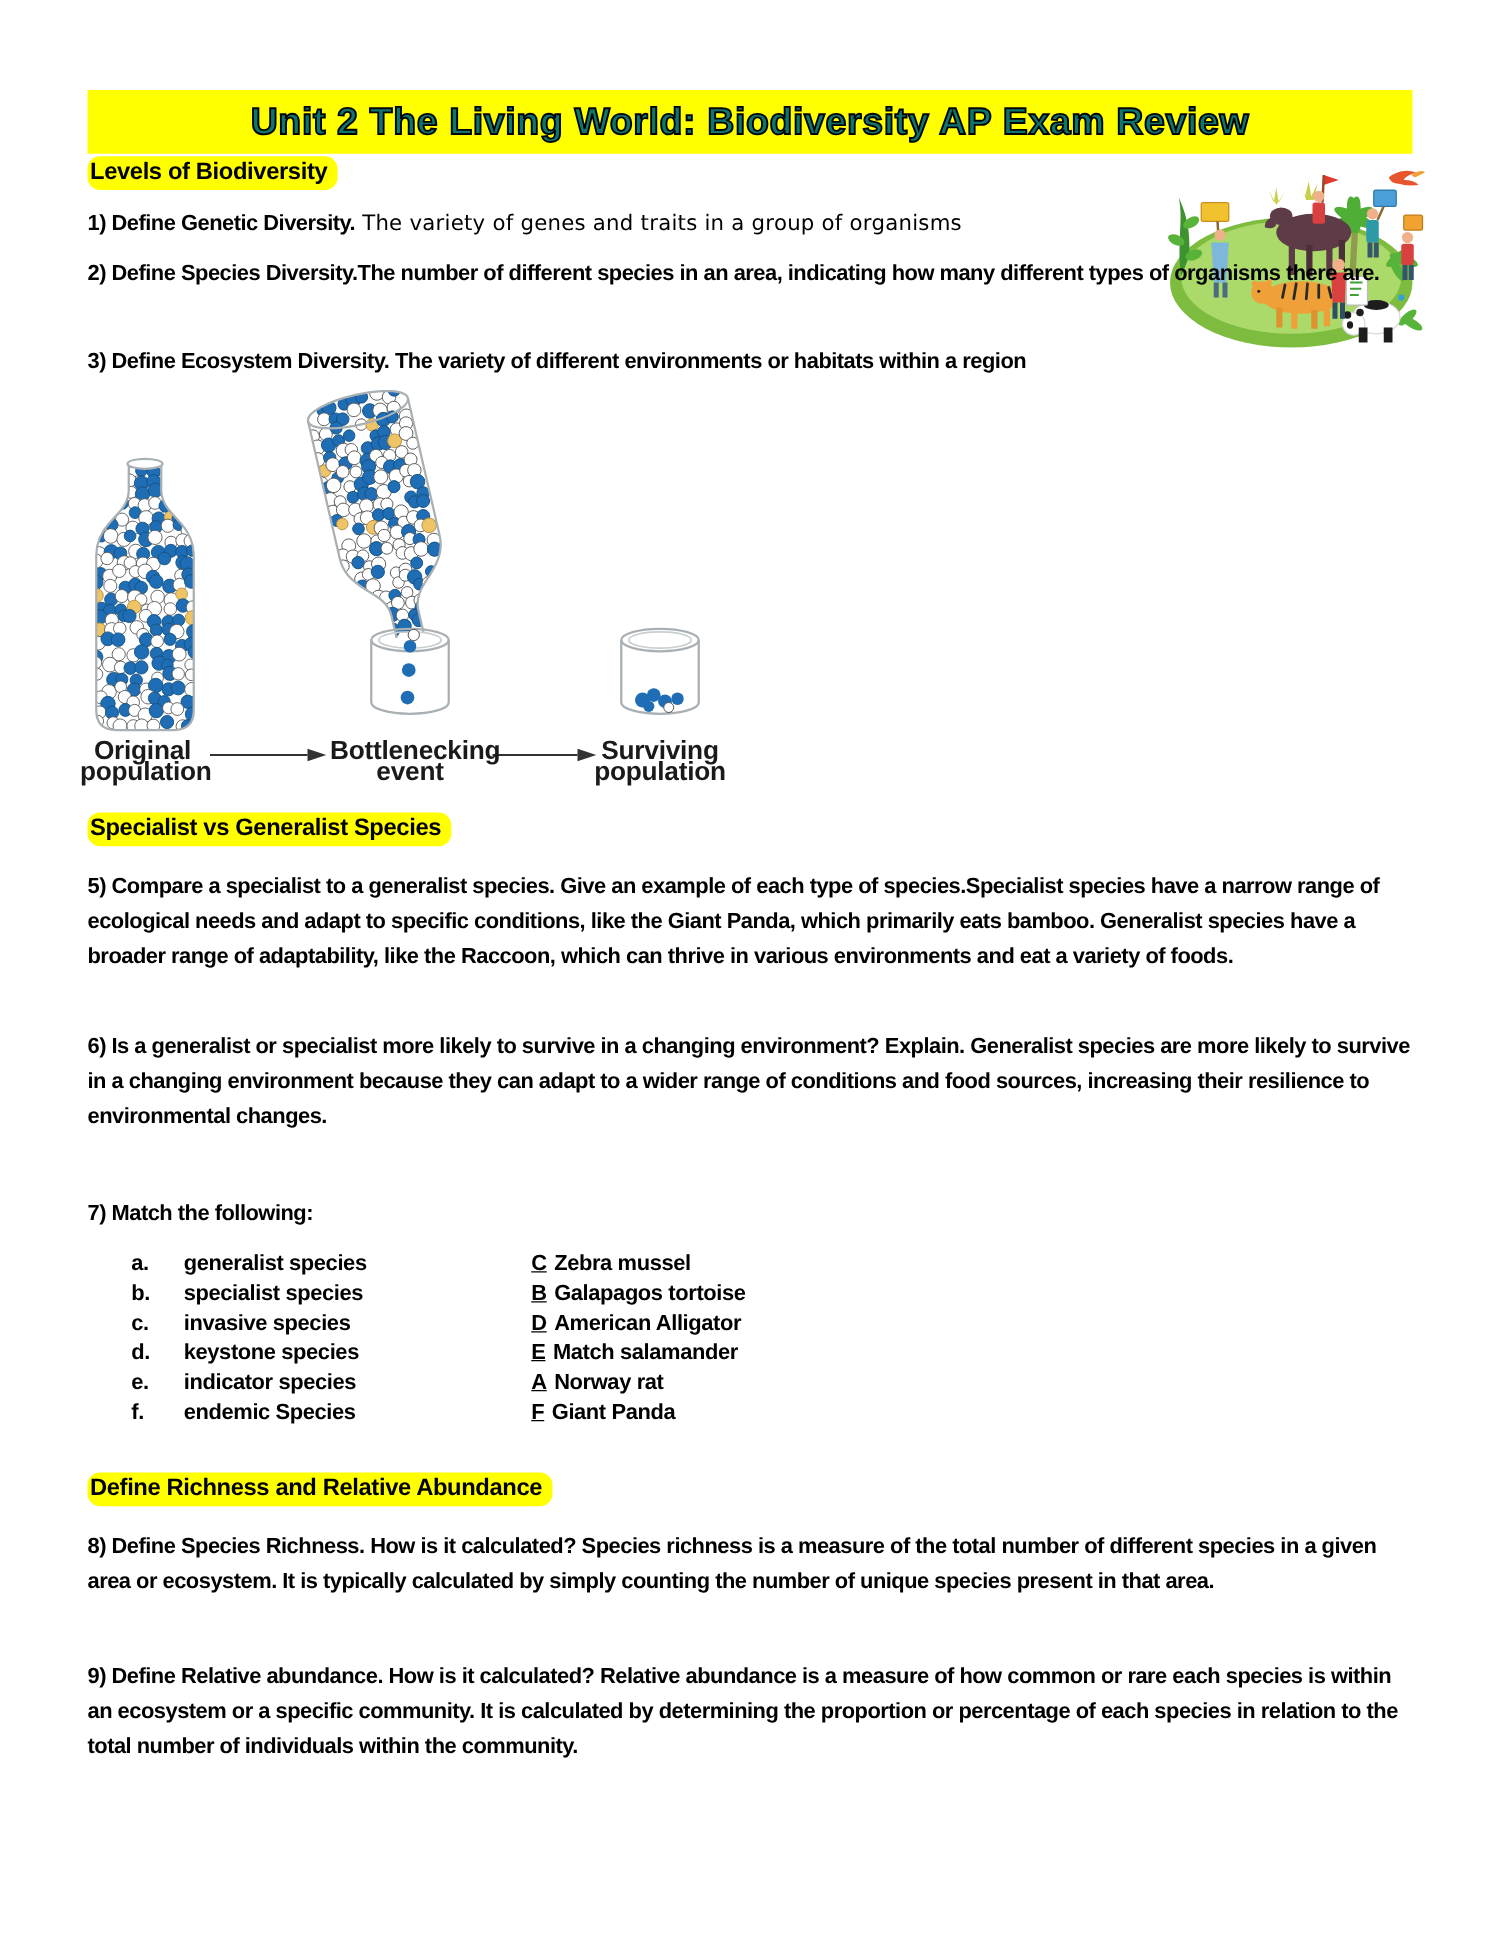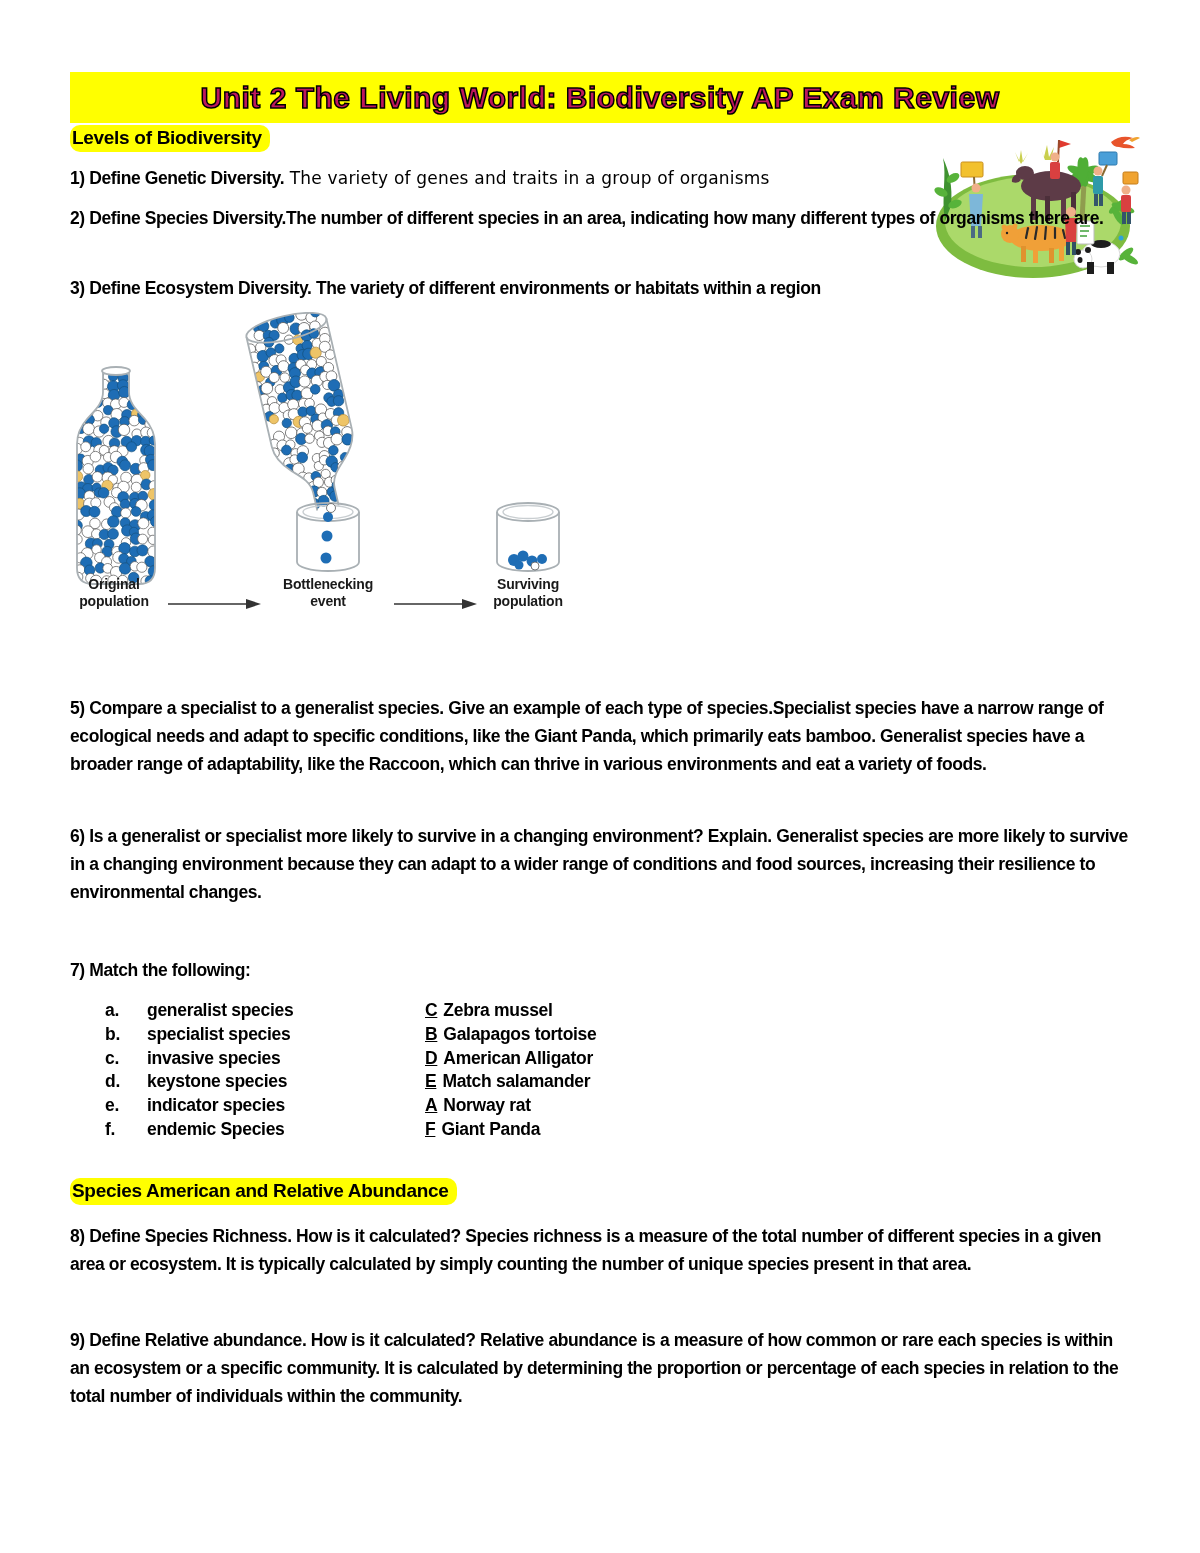--- a/index.html
+++ b/index.html
@@ -5,21 +5,21 @@
   html,body{margin:0;padding:0;background:#ffffff;}
   .doc{
     position:relative;width:1200px;height:1553px;background:#ffffff;overflow:hidden;
     font-family:"Liberation Sans",sans-serif;color:#000;
   }
   .banner{
     position:absolute;left:70px;top:72px;width:1060px;height:51px;
     background:#FFFF00;display:flex;align-items:center;justify-content:center;
   }
   .banner .title{
-    font-size:30px;font-weight:bold;color:#be185d;letter-spacing:.5px;
+    font-size:30px;font-weight:bold;color:#0f766e;letter-spacing:.5px;
     -webkit-text-stroke:1.5px #000;white-space:nowrap;
   }
   .hl-heading{
     position:absolute;left:70px;
     background:#FFFF00;display:inline-block;
     font-size:19px;font-weight:bold;letter-spacing:-.3px;
     padding:2px 8px 3px 2px;
     border-radius:10px;
   }
   .para{
@@ -27,22 +27,22 @@
     font-size:17.5px;font-weight:bold;line-height:28px;letter-spacing:-.4px;
   }
   .q1-answer{
     font-family:"DejaVu Sans",sans-serif;font-weight:normal;letter-spacing:.2px;font-size:17px;margin-top:28px;
   }
   .q4{left:578px;width:554px;}
   
   .diagram{position:absolute;left:66px;top:312px;width:516px;height:336px;}
   .diagram svg{position:absolute;left:0;top:0;}
   .dlabel{
-    position:absolute;top:264px;text-align:center;
-    font-size:14px;font-weight:bold;line-height:17px;color:#1a1a1a;letter-spacing:-.2px;
+    position:absolute;top:280px;text-align:center;
+    font-size:21px;font-weight:bold;line-height:17px;color:#1a1a1a;letter-spacing:-.2px;
   }
   .dlabel.orig{left:-2px;width:100px;}
   .dlabel.event{left:198px;width:128px;}
   .dlabel.surv{left:403px;width:118px;}
   
   .match{position:absolute;left:70px;top:1000px;width:1000px;font-size:17.5px;font-weight:bold;letter-spacing:-.3px;}
   .match .row{position:relative;height:23.8px;}
   .match .l-letter{position:absolute;left:35px;}
   .match .l-text{position:absolute;left:77px;}
   .match .r{position:absolute;left:355px;}
@@ -604,20 +604,21 @@
       <polygon points="180,287 195,292 180,297" fill="#333"></polygon>
       <line x1="328" y1="292" x2="396" y2="292" stroke="#333" stroke-width="1.6"></line>
       <polygon points="396,287 411,292 396,297" fill="#333"></polygon>
     </svg>
     <div class="dlabel orig">Original population</div>
     <div class="dlabel event">Bottlenecking event</div>
     <div class="dlabel surv">Surviving population</div>
   </div>
 
 
+  <div class="hl-heading" style="top:650px">Specialist vs Generalist Species</div>
 
   <div class="para" style="top:694px">5) Compare a specialist to a generalist species. Give an example of each type of species.Specialist species have a narrow range of ecological needs and adapt to specific conditions, like the Giant Panda, which primarily eats bamboo. Generalist species have a broader range of adaptability, like the Raccoon, which can thrive in various environments and eat a variety of foods.</div>
 
   <div class="para" style="top:822px">6) Is a generalist or specialist more likely to survive in a changing environment? Explain. Generalist species are more likely to survive in a changing environment because they can adapt to a wider range of conditions and food sources, increasing their resilience to environmental changes.</div>
 
   <div class="para" style="top:956px">7) Match the following:</div>
 
   <div class="match">
     <div class="row">
       <span class="l-letter">a.</span>
@@ -644,19 +645,19 @@
       <span class="l-text">indicator species</span>
       <span class="r"><span class="ans">A</span><span>Norway rat</span></span>
     </div>
     <div class="row">
       <span class="l-letter">f.</span>
       <span class="l-text">endemic Species</span>
       <span class="r"><span class="ans">F</span><span>Giant Panda</span></span>
     </div>
   </div>
 
-  <div class="hl-heading" style="top:1178px">Species American and Relative Abundance</div>
+  <div class="hl-heading" style="top:1178px">Define Richness and Relative Abundance</div>
 
   <div class="para" style="top:1222px">8) Define Species Richness. How is it calculated? Species richness is a measure of the total number of different species in a given area or ecosystem. It is typically calculated by simply counting the number of unique species present in that area.</div>
 
   <div class="para" style="top:1326px">9) Define Relative abundance. How is it calculated?  Relative abundance is a measure of how common or rare each species is within an ecosystem or a specific community. It is calculated by determining the proportion or percentage of each species in relation to the total number of individuals within the community.</div>
 
 </div>
 
 </body></html>

